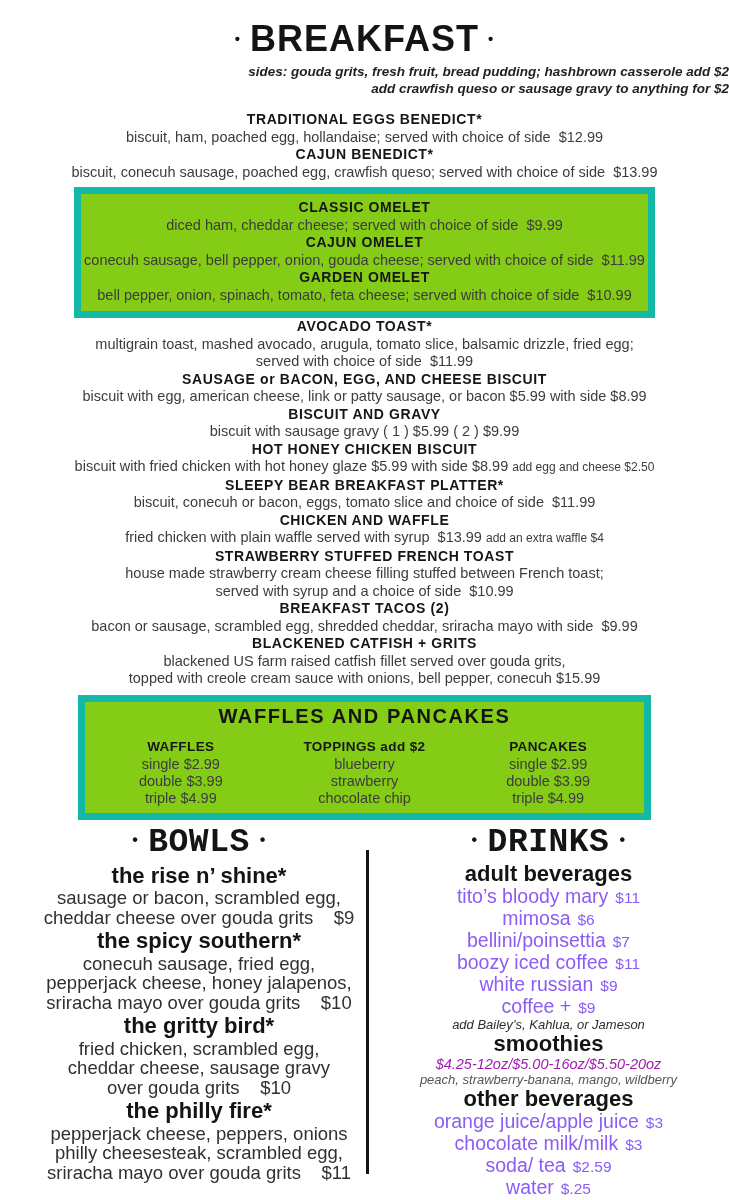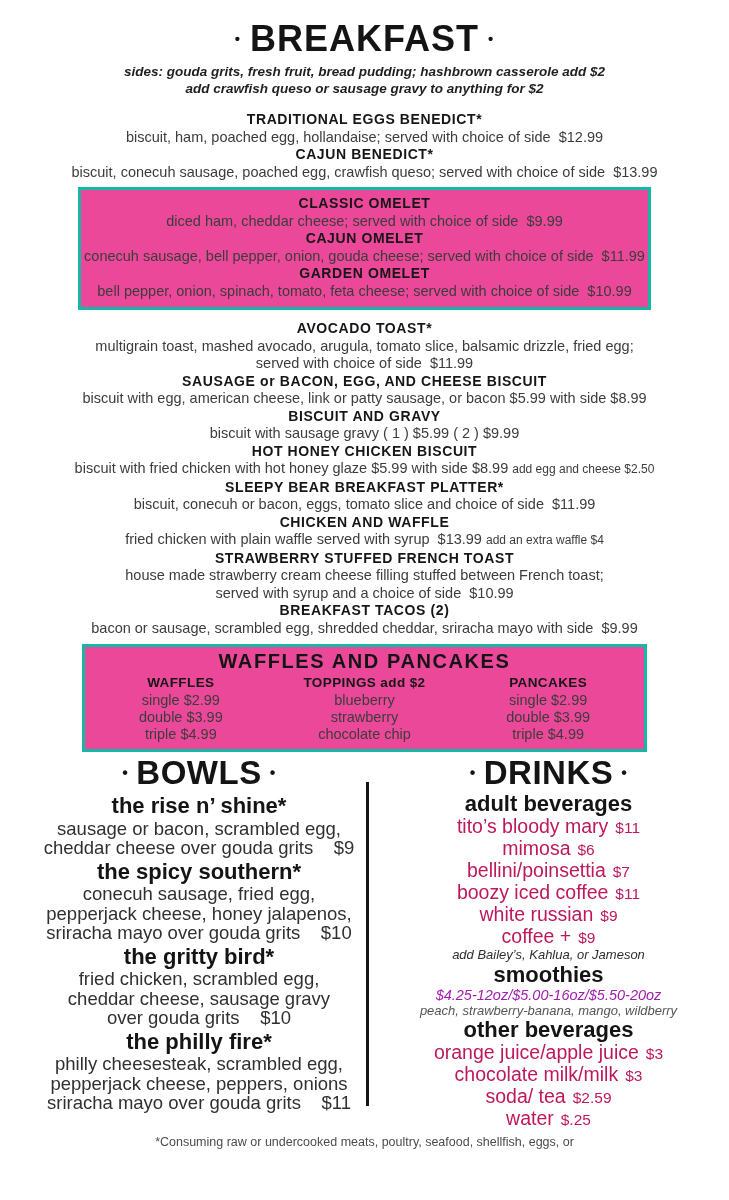--- a/index.html
+++ b/index.html
@@ -5,45 +5,45 @@
   html,body{margin:0;padding:0;background:#fff;}
   body{
     width:729px;height:1200px;overflow:hidden;
     font-family:"Liberation Sans","DejaVu Sans",sans-serif;
     color:#222;text-align:center;
     -webkit-font-smoothing:antialiased;
   }
   
   .menu-title{margin-top:20px;font-size:36px;font-weight:bold;letter-spacing:1px;line-height:38px;color:#141414;}
   .menu-title .bullet{font-size:15px;vertical-align:7px;margin:0 9px;}
-  .notes{margin-top:5px;font-size:13.5px;line-height:17px;font-style:italic;font-weight:600;color:#1f1f1f;}
+  .notes{margin-top:5px;font-size:13.5px;line-height:17px;font-style:italic;font-weight:600;color:#1f1f1f;text-align:right;}
   
   .items-top{margin-top:14px;}
   .b-name{font-size:14px;font-weight:bold;letter-spacing:.6px;line-height:17.5px;color:#161616;}
   .b-line{font-size:14.5px;line-height:17.5px;color:#3c3c3c;}
   .b-line .small{font-size:12px;}
   
-  .box{border:3px solid #14b8a6;margin-left:auto;margin-right:auto;background:#ec4899;}
+  .box{border:7px solid #14b8a6;margin-left:auto;margin-right:auto;background:#84cc16;}
   .omelet-box{width:567px;margin-top:6px;padding:5px 0 7px;}
-  .items-main{margin-top:10px;}
+  .items-main{}
   .waffles-box{width:551px;margin-top:7px;padding:2px 4px 6px;}
   .wf-title{font-size:20px;font-weight:bold;letter-spacing:1.6px;line-height:24px;color:#141414;}
-  .wf-grid{display:grid;grid-template-columns:1fr 1fr 1fr;margin-top:1px;}
+  .wf-grid{display:grid;grid-template-columns:1fr 1fr 1fr;margin-top:10px;}
   .wf-header{font-size:13.5px;font-weight:bold;letter-spacing:.4px;line-height:18px;color:#161616;}
   .wf-row{font-size:14.5px;line-height:17px;color:#3c3c3c;}
   
   .bottom{position:relative;display:grid;grid-template-columns:368px 361px;margin-top:2px;text-align:center;}
   .divider{position:absolute;left:366px;top:28px;width:3px;height:324px;background:#141414;}
   .col-bowls{padding-left:30px;}
-  .section-title{font-size:33px;font-weight:bold;letter-spacing:.5px;line-height:38px;color:#141414;}
+  .section-title{font-size:33px;font-weight:bold;letter-spacing:.5px;line-height:38px;color:#141414;font-family:Liberation Mono, monospace;}
   .section-title .bullet{font-size:16px;vertical-align:6px;margin:0 8px;}
   .bowl-name{font-size:22px;font-weight:bold;line-height:24.5px;margin-top:2px;color:#141414;}
   .bowl-line{font-size:18.5px;line-height:19.5px;color:#303030;}
   .drk-sub{font-size:22px;font-weight:bold;line-height:24px;color:#141414;}
-  .drk-item{font-size:19.5px;line-height:20px;color:#be185d;}
+  .drk-item{font-size:19.5px;line-height:20px;color:#8b5cf6;}
   .drk-item .price{font-size:15.5px;margin-left:7px;}
   .drk-note{font-size:13px;font-style:italic;line-height:14.5px;color:#2e2e2e;}
   .smoothie-prices{font-size:14.5px;font-style:italic;line-height:16px;color:#a21caf;}
   .smoothie-flavors{font-size:13px;font-style:italic;line-height:15px;color:#555;}
   
   .footer{margin-top:5px;font-size:12.5px;line-height:15.5px;color:#4c4c4c;}
 </style>
 </head>
 <body>
 
@@ -109,20 +109,25 @@
     </div>
     <div>
       <div class="b-name">STRAWBERRY STUFFED FRENCH TOAST</div>
       <div class="b-line">house made strawberry cream cheese filling stuffed between French toast;</div>
       <div class="b-line">served with syrup and a choice of side&nbsp;&nbsp;$10.99</div>
     </div>
     <div>
       <div class="b-name">BREAKFAST TACOS (2)</div>
       <div class="b-line">bacon or sausage, scrambled egg, shredded cheddar, sriracha mayo with side&nbsp;&nbsp;$9.99</div>
     </div>
+    <div>
+      <div class="b-name">BLACKENED CATFISH + GRITS</div>
+      <div class="b-line">blackened US farm raised catfish fillet served over gouda grits,</div>
+      <div class="b-line">topped with creole cream sauce with onions, bell pepper, conecuh $15.99</div>
+    </div>
   </div>
 
   <div class="box waffles-box">
     <div class="wf-title">WAFFLES AND PANCAKES</div>
     <div class="wf-grid">
       <div>
         <div class="wf-header">WAFFLES</div>
         <div class="wf-row">single $2.99</div>
         <div class="wf-row">double $3.99</div>
         <div class="wf-row">triple $4.99</div>
@@ -160,22 +165,22 @@
         <div class="bowl-line">sriracha mayo over gouda grits&nbsp;&nbsp;&nbsp;&nbsp;$10</div>
       </div>
       <div>
         <div class="bowl-name">the gritty bird*</div>
         <div class="bowl-line">fried chicken, scrambled egg,</div>
         <div class="bowl-line">cheddar cheese, sausage gravy</div>
         <div class="bowl-line">over gouda grits&nbsp;&nbsp;&nbsp;&nbsp;$10</div>
       </div>
       <div>
         <div class="bowl-name">the philly fire*</div>
+        <div class="bowl-line">pepperjack cheese, peppers, onions</div>
         <div class="bowl-line">philly cheesesteak, scrambled egg,</div>
-        <div class="bowl-line">pepperjack cheese, peppers, onions</div>
         <div class="bowl-line">sriracha mayo over gouda grits&nbsp;&nbsp;&nbsp;&nbsp;$11</div>
       </div>
     </div>
 
     <div>
       <div class="section-title"><span class="bullet">•</span><span>DRINKS</span><span class="bullet">•</span></div>
 
       <div class="drk-sub">adult beverages</div>
       <div class="drk-item"><span>tito’s bloody mary</span><span class="price">$11</span></div>
       <div class="drk-item"><span>mimosa</span><span class="price">$6</span></div>

